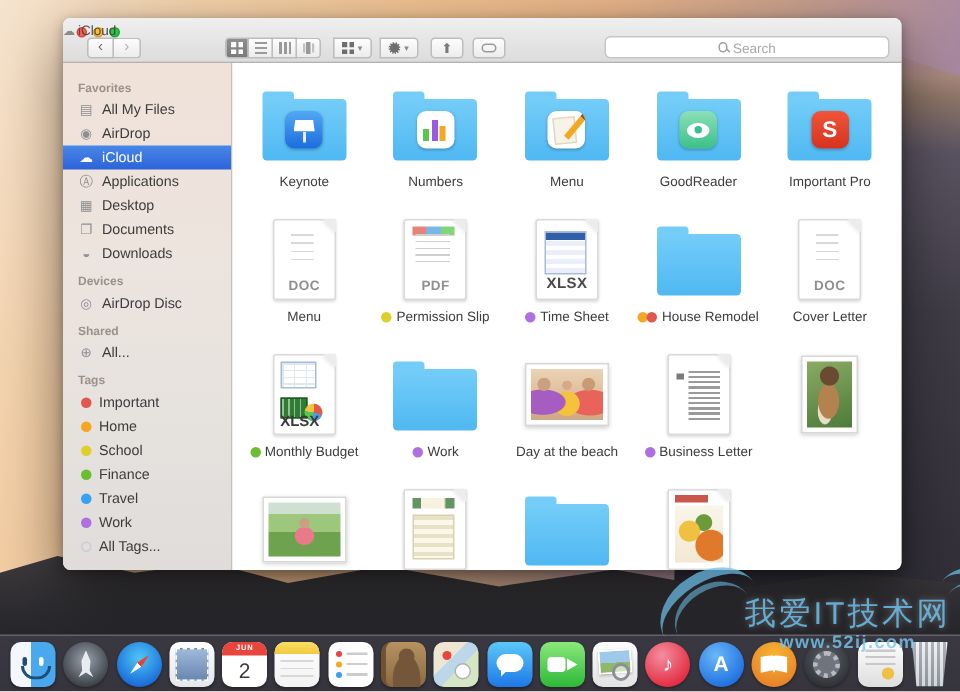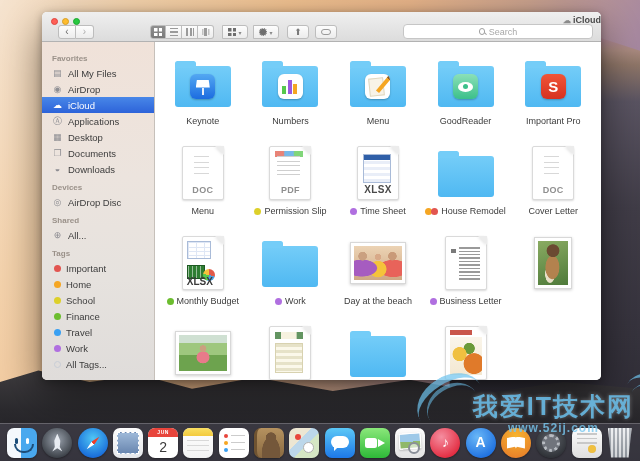--- a/index.html
+++ b/index.html
@@ -20,22 +20,22 @@
   .window { position:absolute; left:42px; top:12px; width:559px; height:368px;
     border-radius:5px; box-shadow:0 16px 42px rgba(0,0,0,.5), 0 2px 8px rgba(0,0,0,.3);
     overflow:hidden; background:#fff; }
   .titlebar { position:absolute; left:0; top:0; right:0; height:30px;
     background:linear-gradient(#efefef,#dcdcdc); border-bottom:1px solid #b2b2b2; }
   .traffic { position:absolute; left:9px; top:6px; display:flex; gap:4px; }
   .tl { width:7px; height:7px; border-radius:50%; }
   .tl-red   { background:#ff5f57; border:0.5px solid #e0443e; }
   .tl-yellow{ background:#febc2e; border:0.5px solid #d89e24; }
   .tl-green { background:#28c840; border:0.5px solid #1ba82f; }
-  .win-title { position:absolute; left:0; right:0; top:3px; text-align:right;
-    font-size:9px; font-weight:bold; color:#4a4a4a; }
+  .win-title { position:absolute; left:0; right:0; top:3px; text-align:left;
+    font-size:9px; font-weight:normal; color:#4a4a4a; }
   .win-title .cloud-glyph { color:#8a8a8a; font-size:8px; margin-right:2px; }
 
   .nav-btns { position:absolute; left:16px; top:13px; display:flex; }
   .nav-btn { width:18px; height:14px; background:linear-gradient(#fdfdfd,#ececec);
     border:1px solid #bdbdbd; color:#6a6a6a; font-size:10px; line-height:12px; text-align:center; }
   .nav-btn:first-child { border-radius:3px 0 0 3px; }
   .nav-btn:last-child  { border-radius:0 3px 3px 0; border-left:0; color:#b0b0b0; }
 
   .tb-group { position:absolute; top:13px; display:flex; }
   .seg { width:16px; height:14px; background:linear-gradient(#fdfdfd,#ececec);
@@ -270,21 +270,21 @@
   .di-downloads::after { content:''; position:absolute; right:6px; bottom:5px; width:8px; height:8px;
     border-radius:50%; background:radial-gradient(circle,#f0c040 60%,#c8962a); }
   .di-trash { width:26px; height:30px; border-radius:2px 2px 4px 4px;
     clip-path:polygon(4% 0,96% 0,84% 100%,16% 100%);
     background:repeating-linear-gradient(90deg,rgba(255,255,255,.55) 0 2px,rgba(120,126,134,.45) 2px 4px),
                linear-gradient(#dde0e4,#9aa0a8); box-shadow:none; }
 
   
   .watermark { position:absolute; right:6px; bottom:26px; z-index:9; text-align:center;
     color:rgba(105,190,235,.85); pointer-events:none; }
-  .wm-line1 { font-size:25px; font-weight:bold; letter-spacing:2px;
+  .wm-line1 { font-size:21px; font-weight:normal; letter-spacing:2px;
     text-shadow:0 0 4px rgba(255,255,255,.35); }
   .wm-line2 { font-size:12px; font-weight:bold; letter-spacing:1px; color:rgba(120,200,240,.8); margin-top:-2px; }
   .wm-wing { position:absolute; width:70px; height:52px; border-top:7px solid rgba(110,195,238,.7);
     border-radius:50%; }
   .wm-wing.left  { left:-58px; top:-14px; transform:rotate(-32deg); }
   .wm-wing.right { right:-58px; top:-14px; transform:rotate(32deg); }
   .wm-wing::after { content:''; position:absolute; left:8px; top:2px; width:54px; height:40px;
     border-top:4px solid rgba(110,195,238,.55); border-radius:50%; }
 </style>
 </head>

